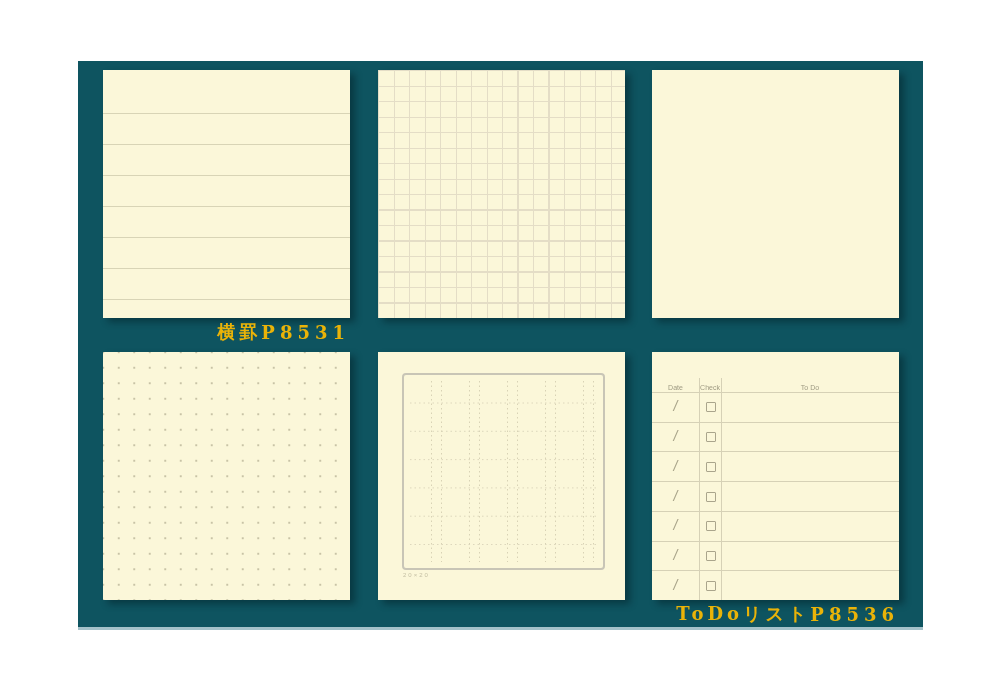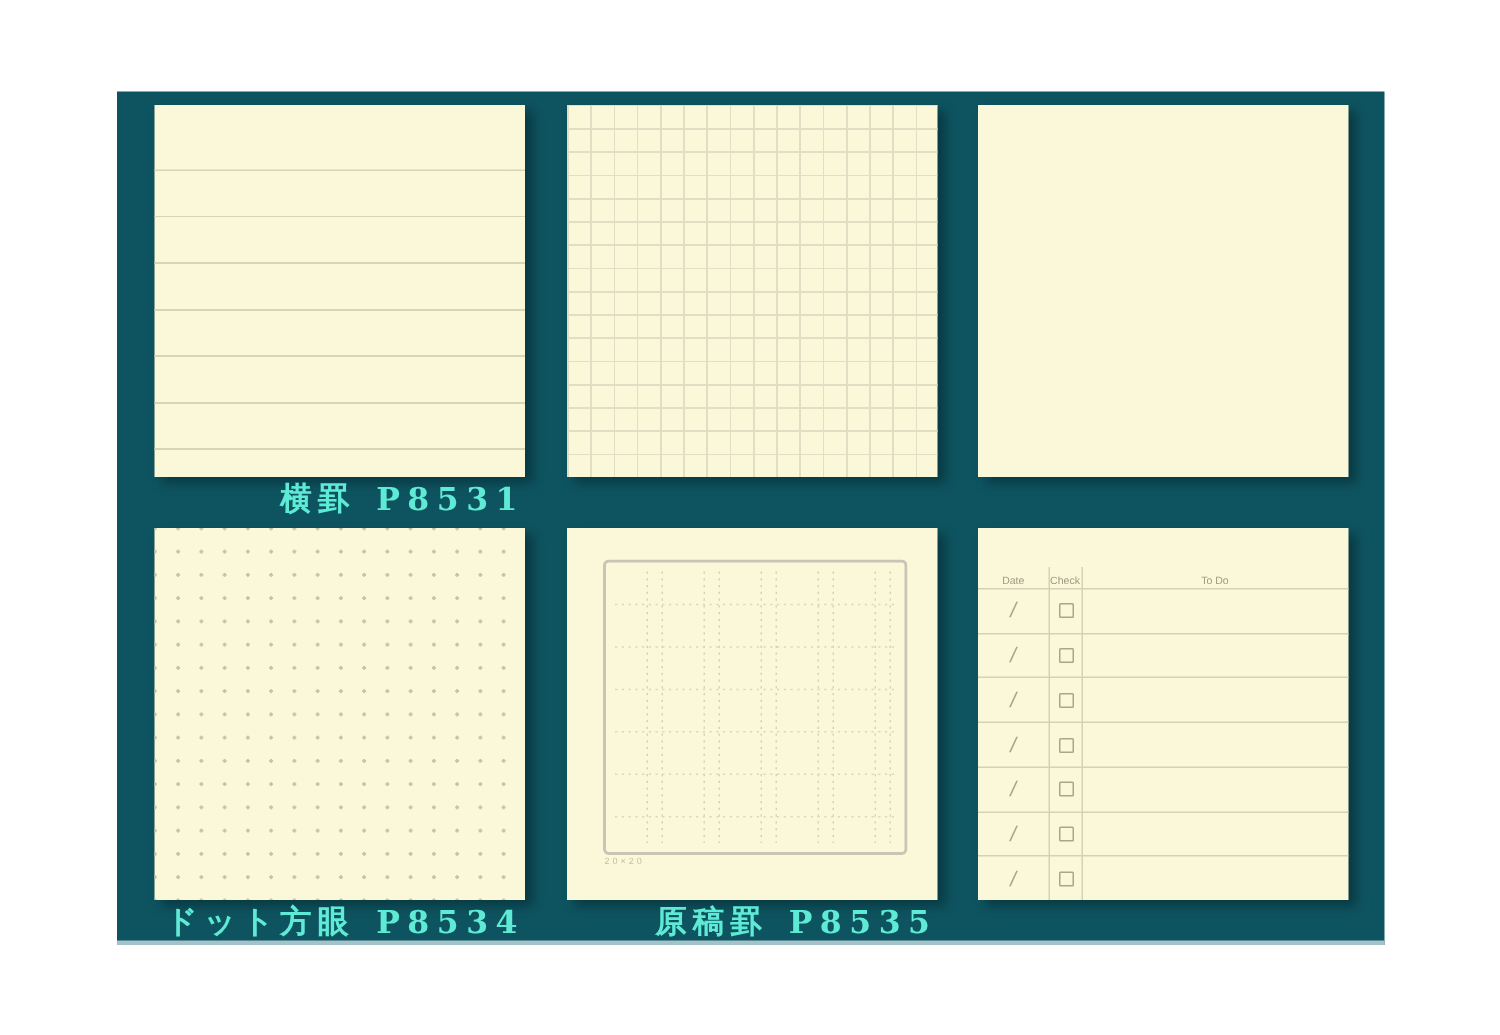--- a/index.html
+++ b/index.html
@@ -12,22 +12,22 @@
     background:#0e5460;border-bottom:3px solid #a4c2ca;
   }
   .pad{
     position:absolute;width:247px;height:248px;background:#fbf7d9;
     box-shadow:5px 4px 7px rgba(0,25,30,.45);
   }
   .c1{left:25px}.c2{left:300px}.c3{left:574px}
   .r1{top:9px}.r2{top:291px}
   .label{
     position:absolute;width:247px;height:18px;display:flex;justify-content:flex-end;
-    align-items:center;gap:14px;color:#5eead4;
-    font-family:"DejaVu Serif","Liberation Serif",serif;font-weight:bold;font-size:21px;
+    align-items:center;color:#eab308;
+    font-family:"DejaVu Serif","Liberation Serif",serif;font-weight:bold;font-size:18px;
   }
   .r1l{top:262px}.r2l{top:544px}
   .label .nm{letter-spacing:4px;}
   .label .cd{letter-spacing:5px;}
   
   .pat-ruled::before{
     content:"";position:absolute;left:0;right:0;top:43px;bottom:0;
     background:repeating-linear-gradient(to bottom,#d8d4b6 0 1px,transparent 1px 31px);
   }
   
@@ -143,22 +143,18 @@
         </div>
         <div class="todo-row">
           <span class="todo-slash">/</span>
           <div class="todo-check"></div>
         </div>
       </div>
     <div class="todo-vline tv1"></div>
     <div class="todo-vline tv2"></div>
   </div>
 
-  <div class="label c1 r2l">
-    <span class="nm">ドット方眼</span>
-    <span class="cd">P8534</span>
-  </div>
-  <div class="label c2 r2l">
-    <span class="nm">原稿罫</span>
-    <span class="cd">P8535</span>
+  <div class="label c3 r2l">
+    <span class="nm">ToDoリスト</span>
+    <span class="cd">P8536</span>
   </div>
 
 </div>
 
 </body></html>

